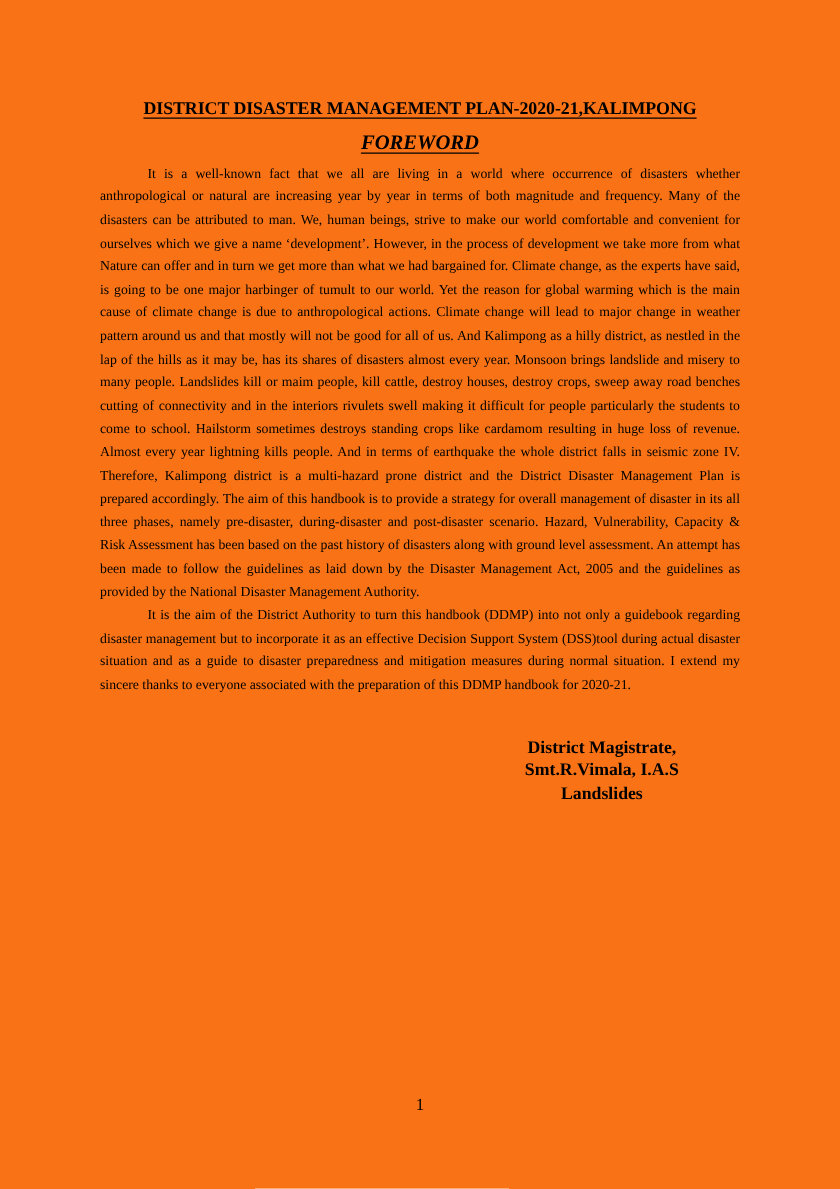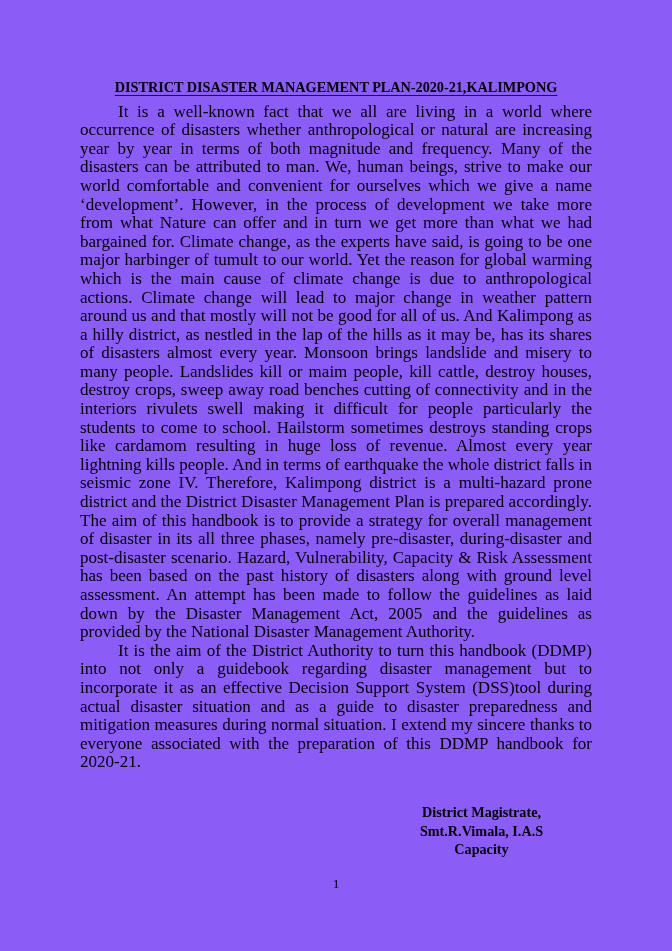--- a/index.html
+++ b/index.html
@@ -11,21 +11,21 @@
   body {
     font-family: "Liberation Serif", "DejaVu Serif", serif;
     color: #000000;
     -webkit-font-smoothing: antialiased;
   }
   .page {
     position: relative;
     width: 672px;
     height: 951px;
     margin: 0 auto;
-    background: #8b5cf6;
+    background: #f97316;
     overflow: hidden;
     box-sizing: border-box;
   }
   .content {
     position: absolute;
     left: 80px;
     top: 78px;
     width: 512px;
   }
 
@@ -55,21 +55,21 @@
   .foreword-heading .ul {
     text-decoration: underline;
     text-underline-offset: 2.5px;
     text-decoration-thickness: 1.4px;
   }
 
   
   .body-par {
     text-align: justify;
     text-justify: inter-word;
-    font-size: 17px;
+    font-size: 11px;
     line-height: 18.6px;
     margin: 0;
     text-indent: 38px;
     hyphens: none;
   }
   .body-par + .body-par {
     margin-top: 0px;
     font-family: Liberation Serif, serif;
   }
 
@@ -105,30 +105,31 @@
 </style>
 </head>
 <body>
 
 <div class="page">
 
   <div class="content">
 
     <h1 class="doc-title"><span class="ul">DISTRICT DISASTER MANAGEMENT PLAN-2020-21,KALIMPONG</span></h1>
 
+    <h2 class="foreword-heading"><span class="ul">FOREWORD</span></h2>
 
     <p class="body-par">It is a well-known fact that we all are living in a world where occurrence of disasters whether anthropological or natural are increasing year by year in terms of both magnitude and frequency. Many of the disasters can be attributed to man. We, human beings, strive to make our world comfortable and convenient for ourselves which we give a name ‘development’. However, in the process of development we take more from what Nature can offer and in turn we get more than what we had bargained for. Climate change, as the experts have said, is going to be one major harbinger of tumult to our world. Yet the reason for global warming which is the main cause of climate change is due to anthropological actions. Climate change will lead to major change in weather pattern around us and that mostly will not be good for all of us. And Kalimpong as a hilly district, as nestled in the lap of the hills as it may be, has its shares of disasters almost every year. Monsoon brings landslide and misery to many people. Landslides kill or maim people, kill cattle, destroy houses, destroy crops, sweep away road benches cutting of connectivity and in the interiors rivulets swell making it difficult for people particularly the students to come to school. Hailstorm sometimes destroys standing crops like cardamom resulting in huge loss of revenue. Almost every year lightning kills people. And in terms of earthquake the whole district falls in seismic zone IV. Therefore, Kalimpong district is a multi-hazard prone district and the District Disaster Management Plan is prepared accordingly. The aim of this handbook is to provide a strategy for overall management of disaster in its all three phases, namely pre-disaster, during-disaster and post-disaster scenario. Hazard, Vulnerability, Capacity &amp; Risk Assessment has been based on the past history of disasters along with ground level assessment. An attempt has been made to follow the guidelines as laid down by the Disaster Management Act, 2005 and the guidelines as provided by the National Disaster Management Authority.</p>
 
     <p class="body-par">It is the aim of the District Authority to turn this handbook (DDMP) into not only a guidebook regarding disaster management but to incorporate it as an effective Decision Support System (DSS)tool during actual disaster situation and as a guide to disaster preparedness and mitigation measures during normal situation. I extend my sincere thanks to everyone associated with the preparation of this DDMP handbook for 2020-21.</p>
 
     <div class="signature">
       <div class="signature-inner">
         <div>District Magistrate,</div>
         <div>Smt.R.Vimala, I.A.S</div>
-        <div>Capacity</div>
+        <div>Landslides</div>
       </div>
     </div>
 
   </div>
 
   <div class="page-number">1</div>
 
 </div>
 
 </body></html>

